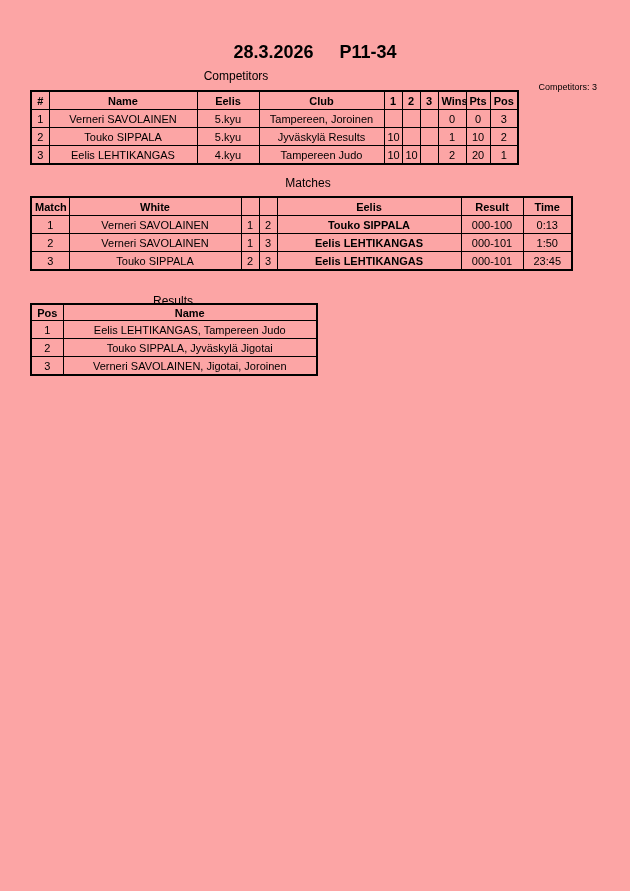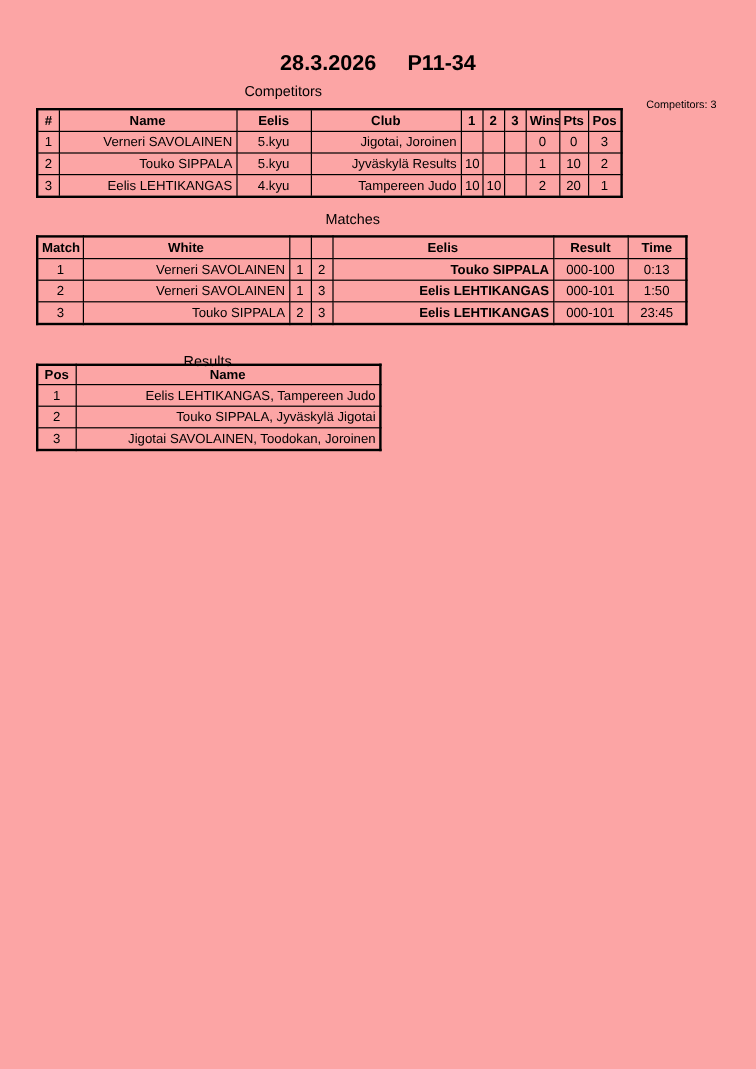--- a/index.html
+++ b/index.html
@@ -33,41 +33,41 @@
     margin-top: 20px;
   }
   .section-heading {
     position: absolute;
     transform: translateX(-50%);
     font-size: 12px;
     font-weight: normal;
     white-space: nowrap;
   }
   .h-competitors { left: 236px; top: 69px; }
-  .h-matches     { left: 294px; top: 176px; }
+  .h-matches     { left: 308px; top: 176px; }
   .h-results     { left: 173px; top: 283px; margin-top: 11px; }
 
   table.tbl {
     position: absolute;
     border-collapse: collapse;
     table-layout: fixed;
     border: 2px solid #000;
     font-size: 11px;
   }
   table.tbl th, table.tbl td {
     border: 1px solid #000;
     padding: 0 3px;
     height: 17px;
     vertical-align: middle;
     overflow: hidden;
     white-space: nowrap;
   }
   table.tbl th { font-weight: bold; text-align: center; }
   td.c { text-align: center; }
-  td.l { text-align: right; padding-left: 5px; margin-left: 36px; }
+  td.l { text-align: center; padding-left: 5px; margin-left: 36px; }
   td.b { font-weight: bold; }
 
   #competitors-table { left: 30px; top: 90px;  width: 487px; }
   #matches-table     { left: 30px; top: 196px; width: 541px; }
   #results-table     { left: 30px; top: 303px; width: 286px; }
   #results-table th  { height: 15px; }
 </style>
 </head>
 <body>
 
@@ -106,21 +106,21 @@
         <th>Wins</th>
         <th>Pts</th>
         <th>Pos</th>
       </tr>
     </thead>
     <tbody>
       <tr>
         <td class="c">1</td>
         <td class="l">Verneri SAVOLAINEN</td>
         <td class="c">5.kyu</td>
-        <td class="l">Jigotai, Joroinen</td>
+        <td class="l">Tampereen, Joroinen</td>
         <td class="c"></td>
         <td class="c"></td>
         <td class="c"></td>
         <td class="c">0</td>
         <td class="c">0</td>
         <td class="c">3</td>
       </tr>
       <tr>
         <td class="c">2</td>
         <td class="l">Touko SIPPALA</td>
@@ -219,18 +219,18 @@
       <tr>
         <td class="c">1</td>
         <td class="l">Eelis LEHTIKANGAS, Tampereen Judo</td>
       </tr>
       <tr>
         <td class="c">2</td>
         <td class="l">Touko SIPPALA, Jyväskylä Jigotai</td>
       </tr>
       <tr>
         <td class="c">3</td>
-        <td class="l">Jigotai SAVOLAINEN, Toodokan, Joroinen</td>
+        <td class="l">Verneri SAVOLAINEN, Jigotai, Joroinen</td>
       </tr>
     </tbody>
   </table>
 
 </div>
 
 </body></html>

